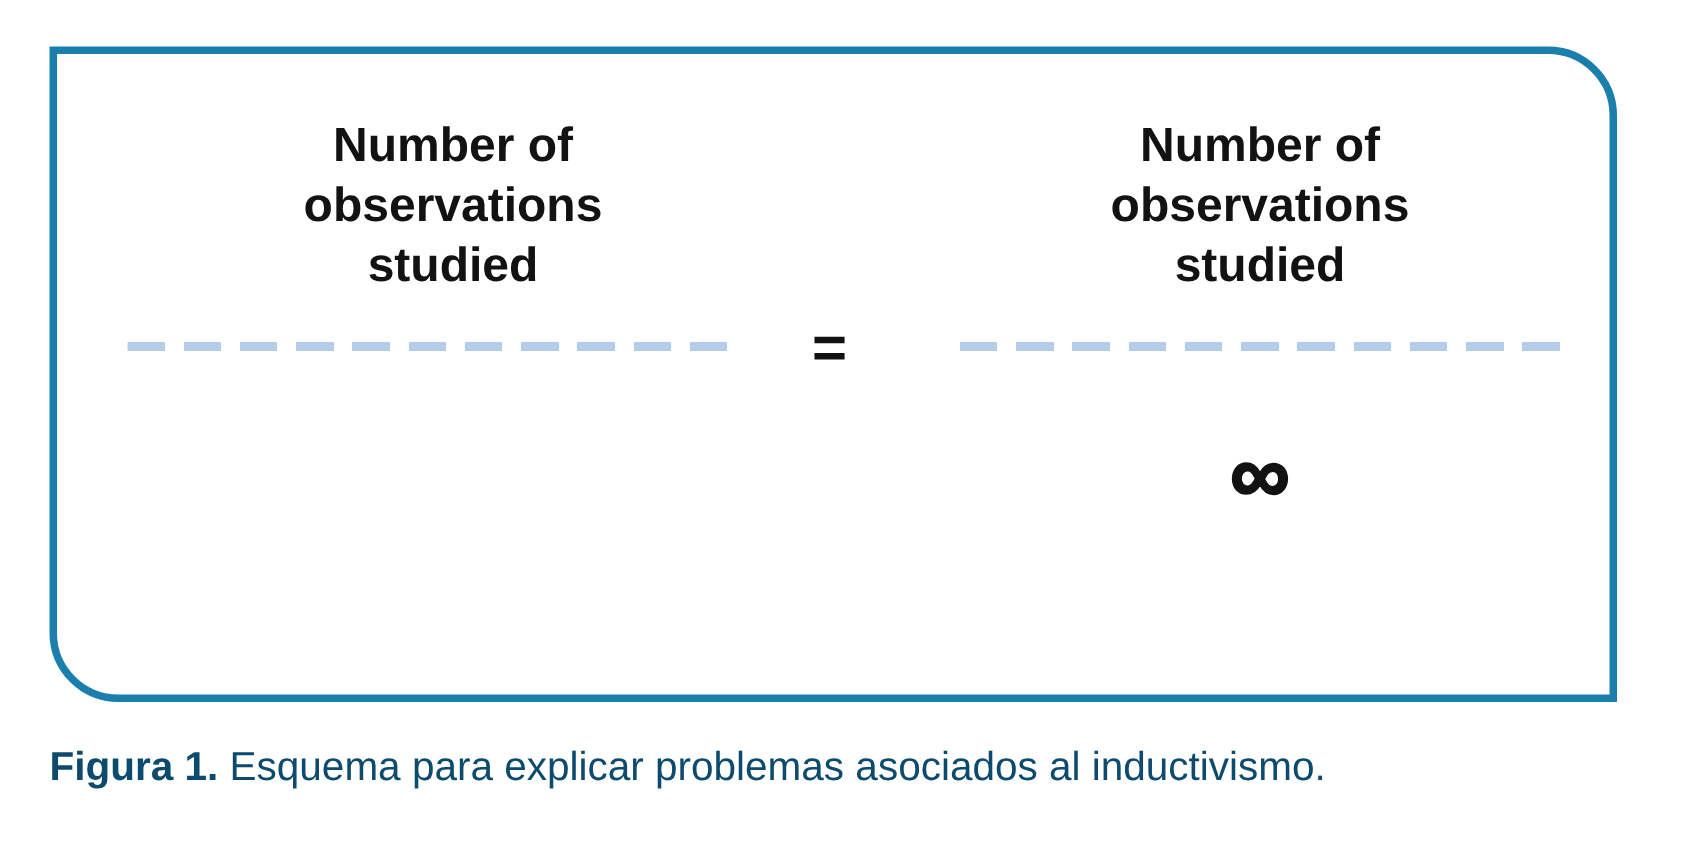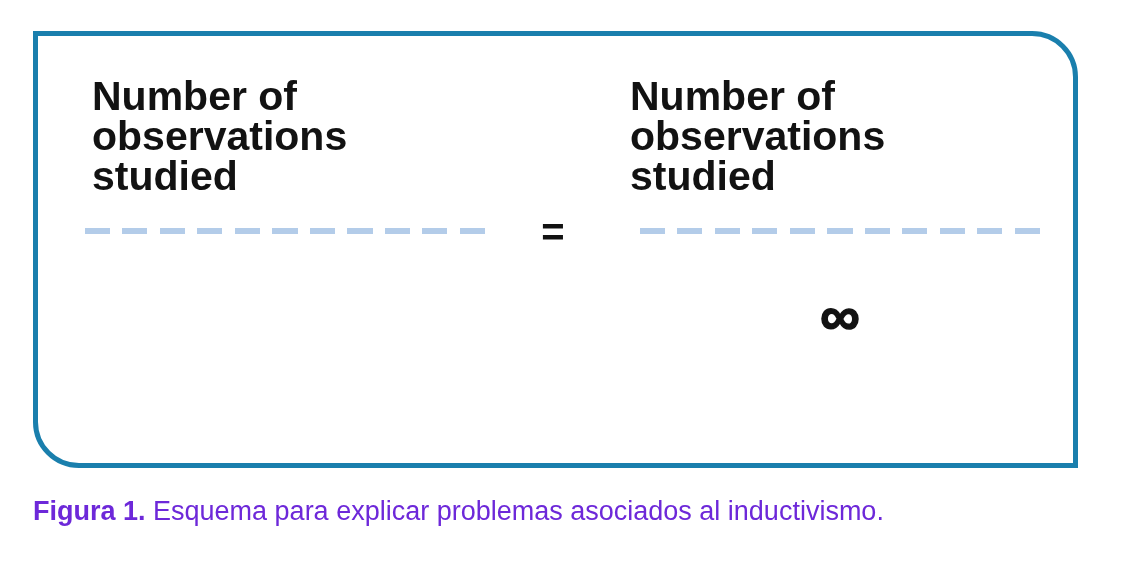--- a/index.html
+++ b/index.html
@@ -23,23 +23,23 @@
     width: 1045px;
     height: 437px;
     box-sizing: border-box;
     border: 5px solid #1a7fad;
     border-radius: 0 46px 0 46px;
     background: #ffffff;
   }
   .frac-text {
     position: absolute;
     width: 420px;
-    text-align: left;
+    text-align: center;
     font-weight: 700;
-    font-size: 41px;
+    font-size: 32px;
     line-height: 40px;
     color: #121212;
     letter-spacing: 0px;
   }
   .numerator-left  { left: 54px;  top: 40px; }
   .numerator-right { left: 592px; top: 40px; }
   .denominator-left { left: 54px; top: 250px; }
   .frac-bar {
     position: absolute;
     height: 6px;
@@ -72,21 +72,21 @@
     color: #121212;
     -webkit-text-stroke: 1.5px #121212;
   }
   .caption {
     position: absolute;
     left: 33px;
     top: 494px;
     width: 1060px;
     font-size: 27px;
     line-height: 34px;
-    color: #6d28d9;
+    color: #0c4a6e;
   }
   .caption .caption-label {
     font-weight: 700;
   }
 </style>
 </head>
 <body>
 
 <div class="page">
 

